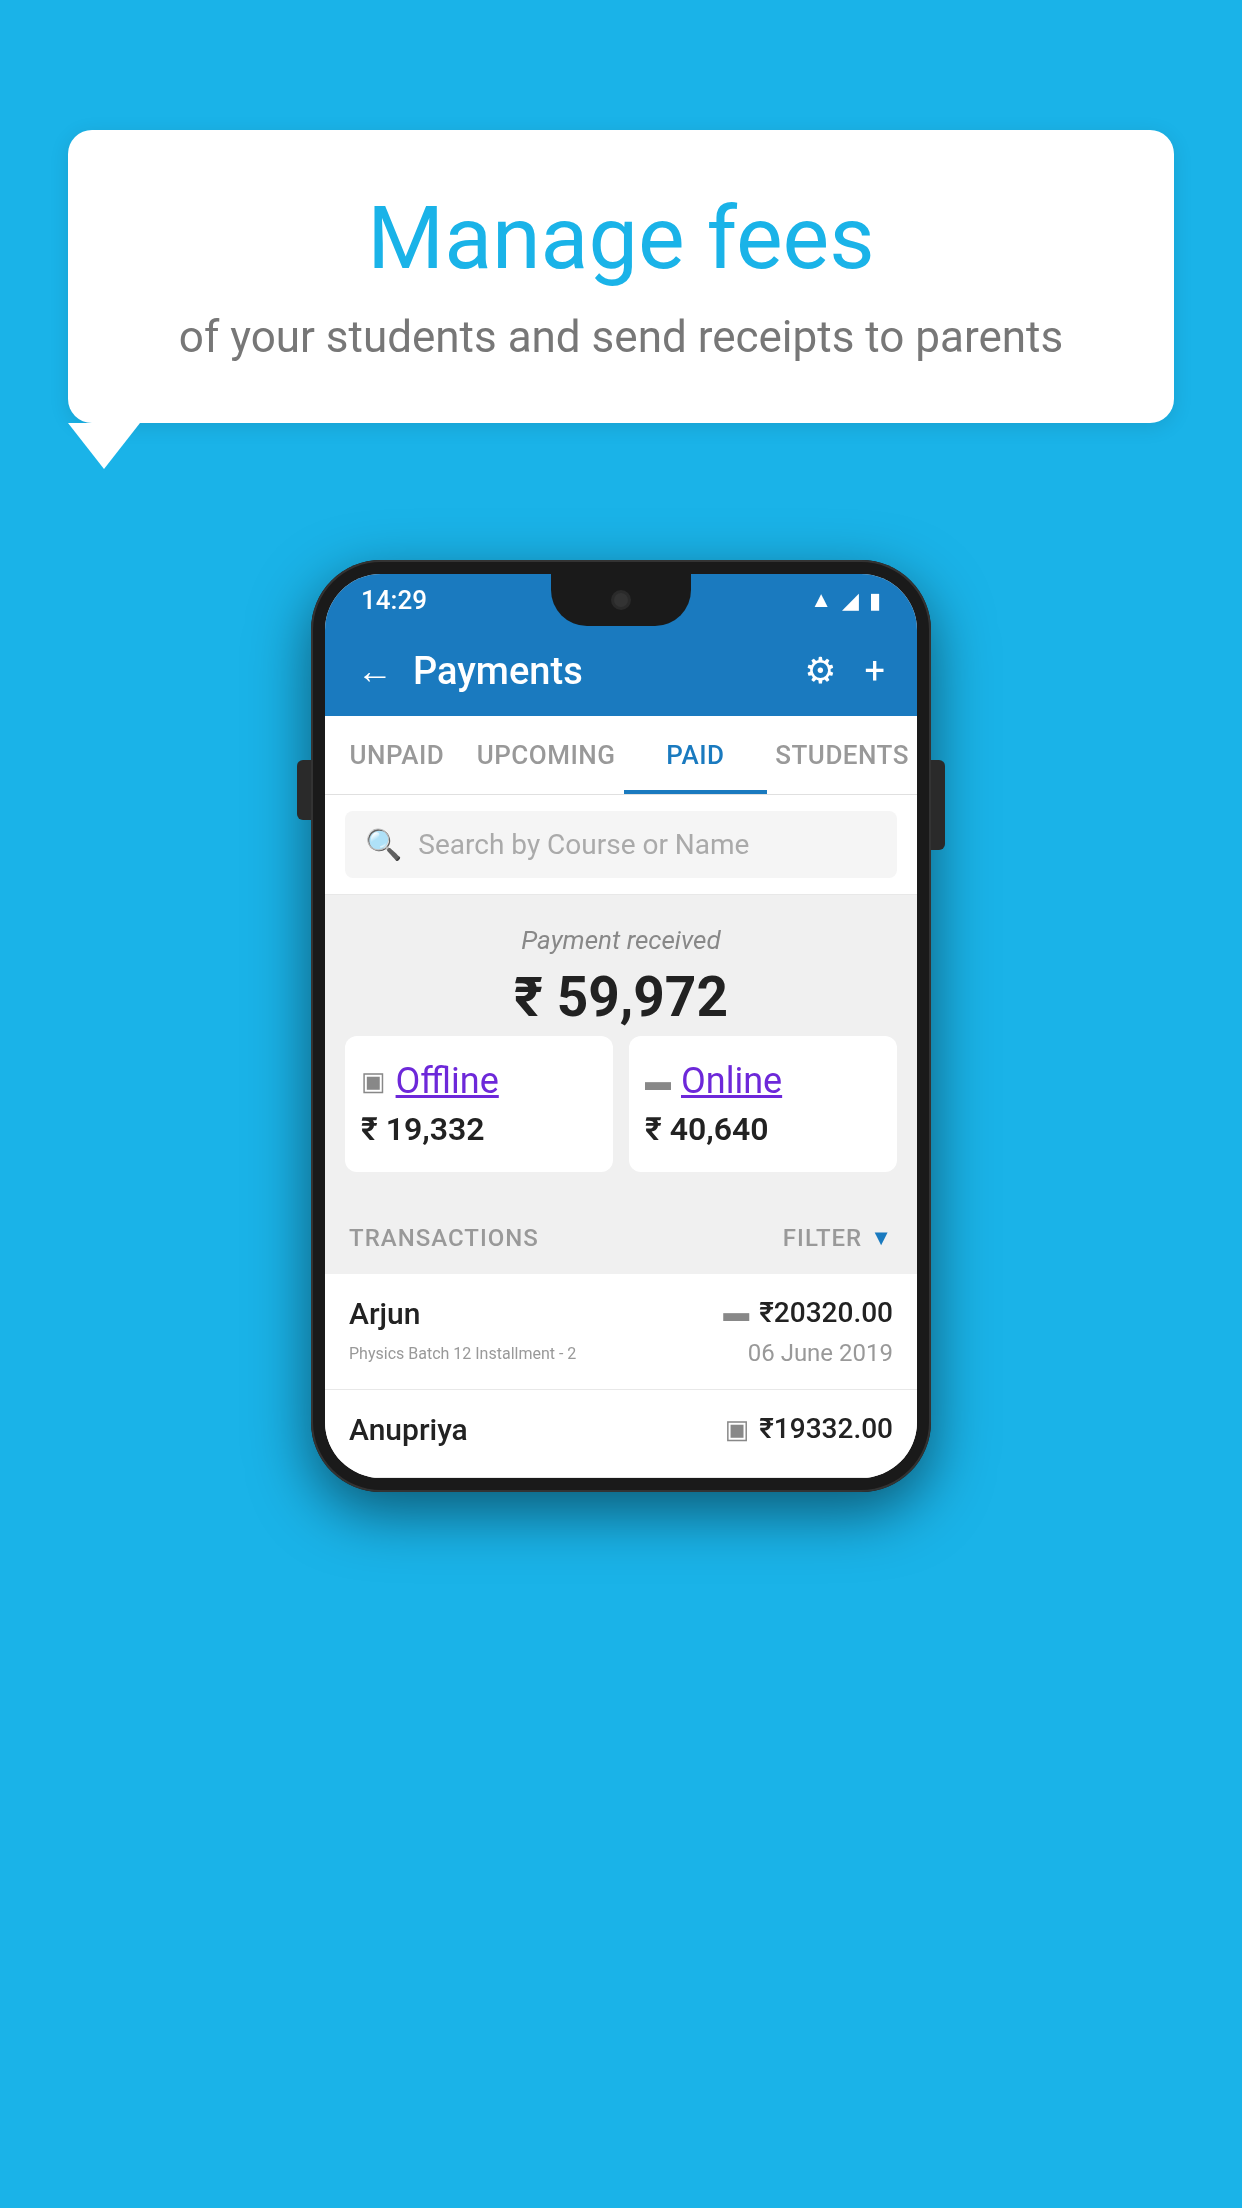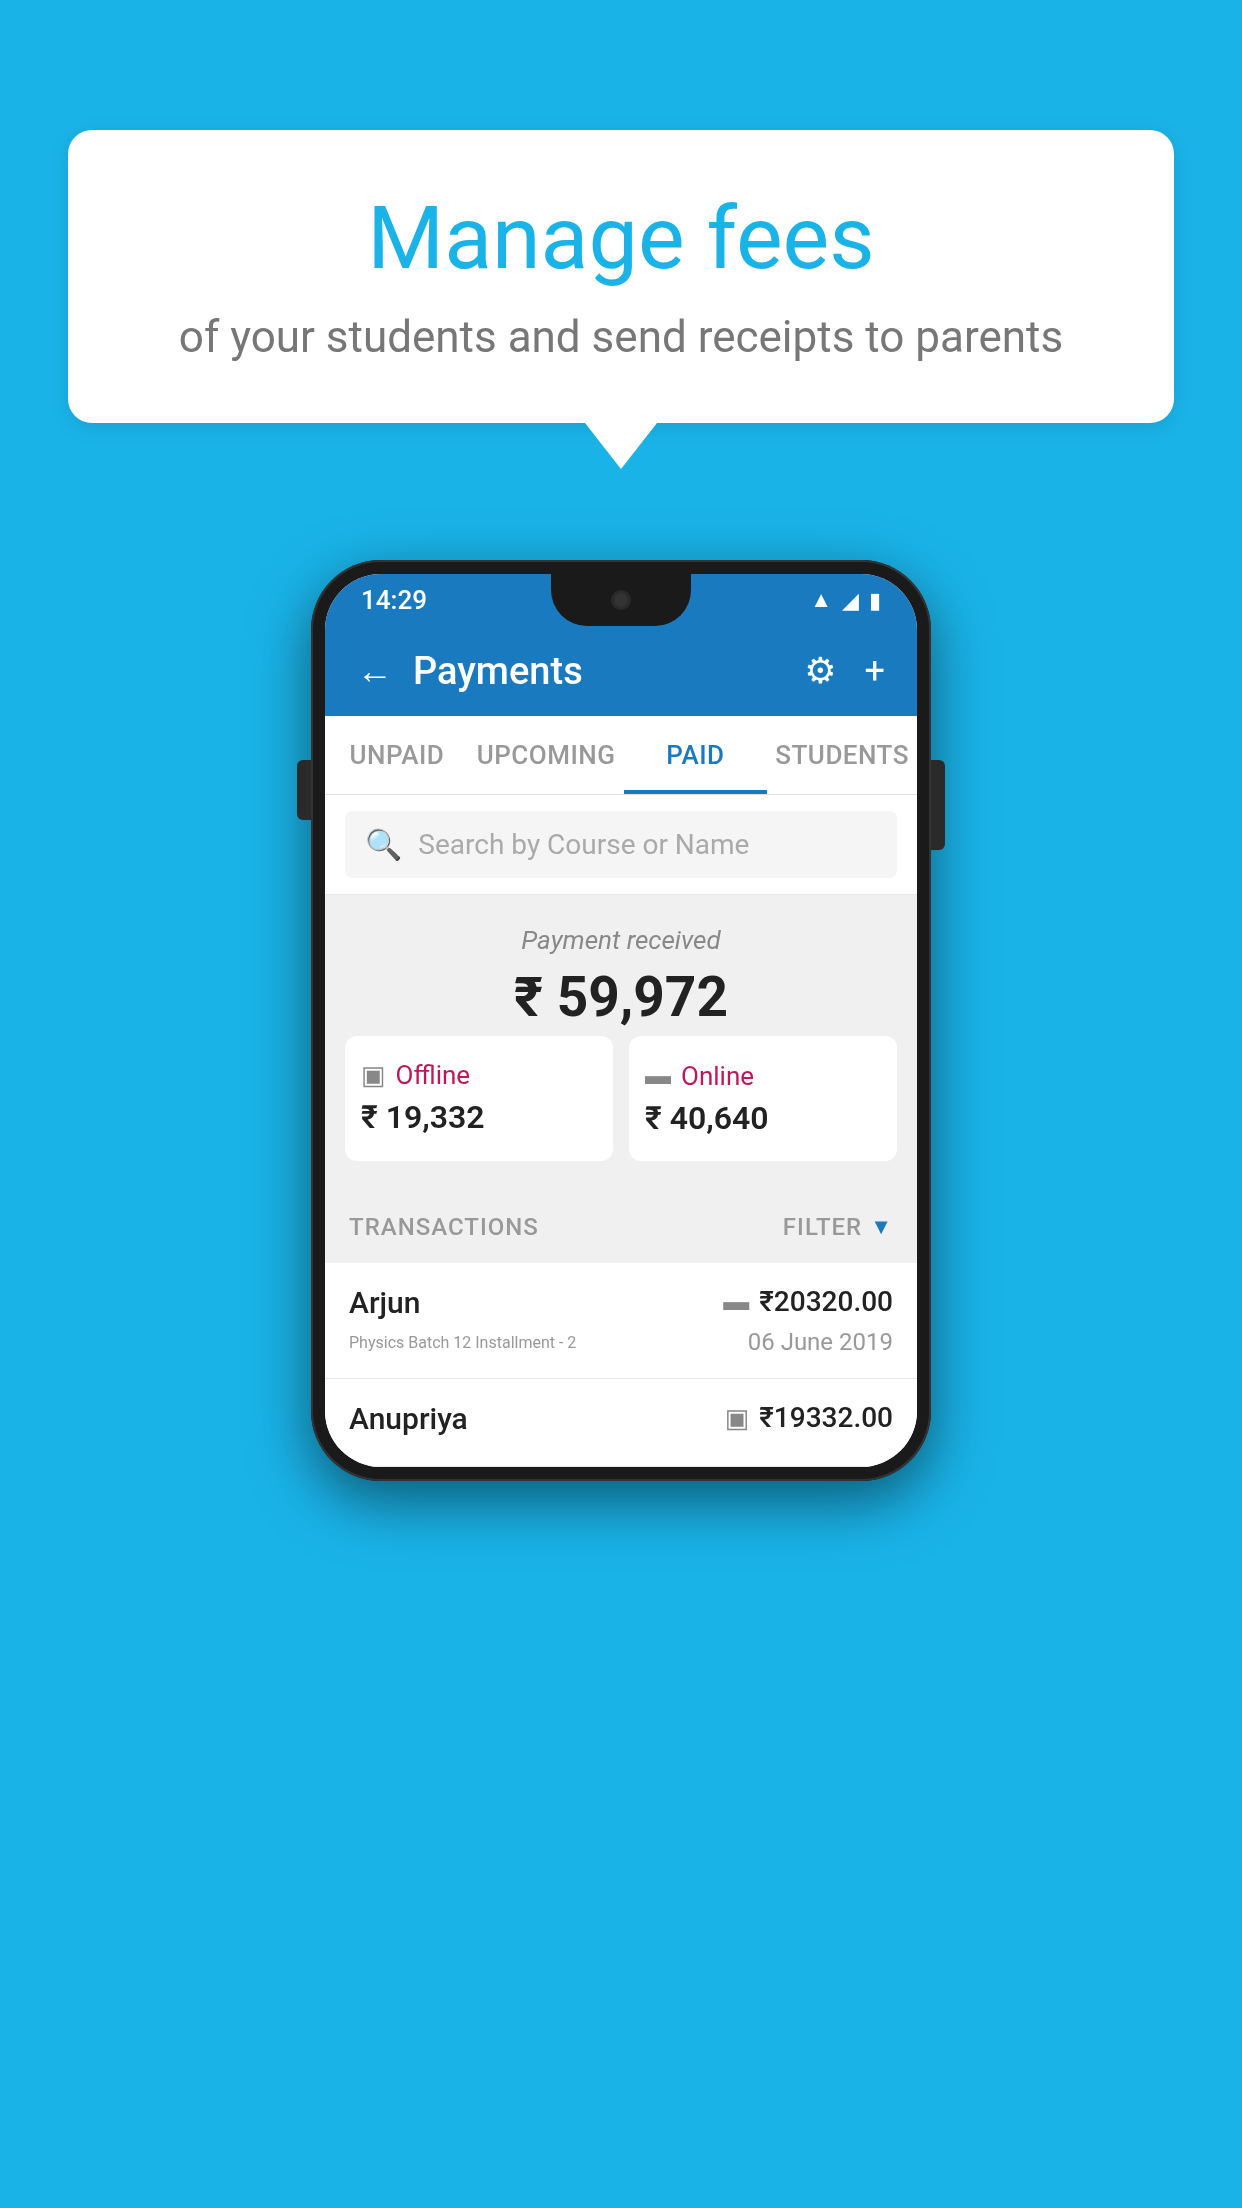--- a/index.html
+++ b/index.html
@@ -14,21 +14,20 @@
     }
 
     
     .speech-bubble-container {
       position: absolute;
       top: 130px;
       left: 68px;
       right: 68px;
       display: flex;
       flex-direction: column;
-      align-items: center;
     }
 
     .speech-bubble {
       background: white;
       border-radius: 24px;
       padding: 60px 80px;
       text-align: center;
       width: 100%;
       box-shadow: 0 4px 20px rgba(0,0,0,0.1);
     }
@@ -295,22 +294,23 @@
       gap: 10px;
       color: #888;
     }
 
     .payment-card-icon {
       font-size: 26px;
       color: #888;
     }
 
     .payment-card-label {
-      font-size: 26px;
-      color: #be185d;
+      font-size: 36px;
+      color: #6d28d9;
+      text-decoration: underline;
     }
 
     .payment-card-amount {
       font-size: 32px;
       font-weight: 600;
       color: #222;
     }
 
     
     .transactions-header {

